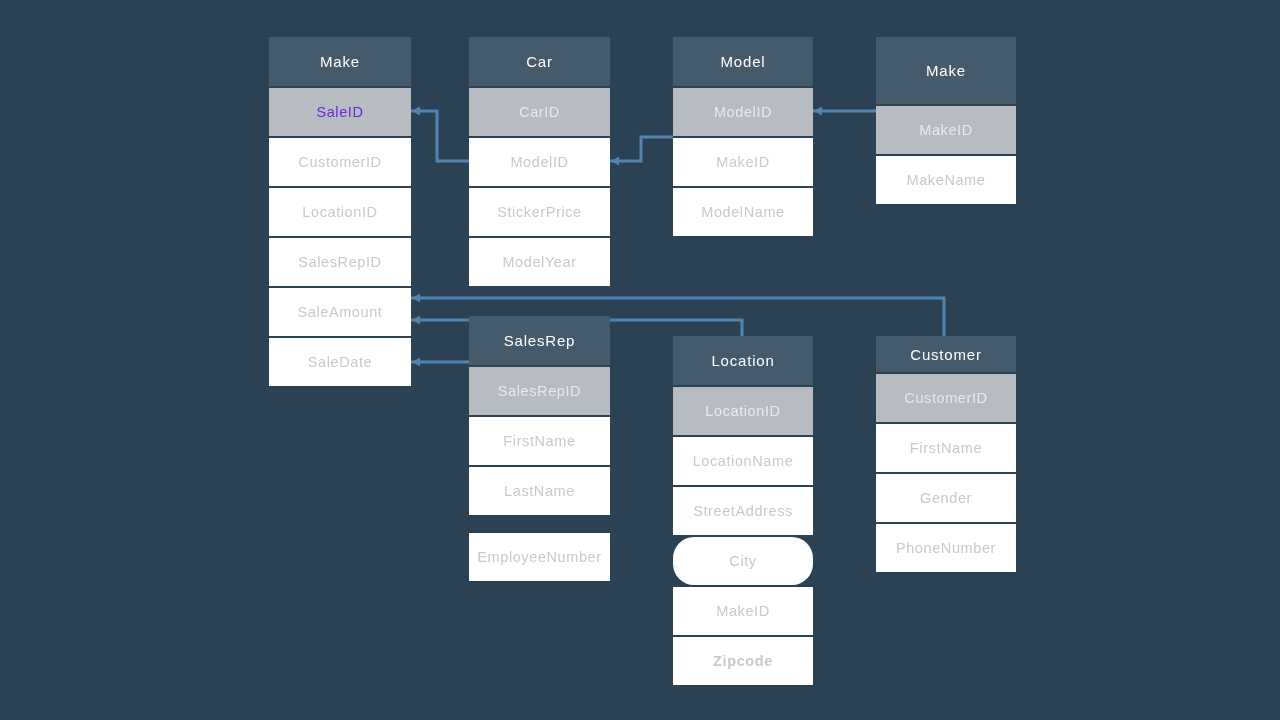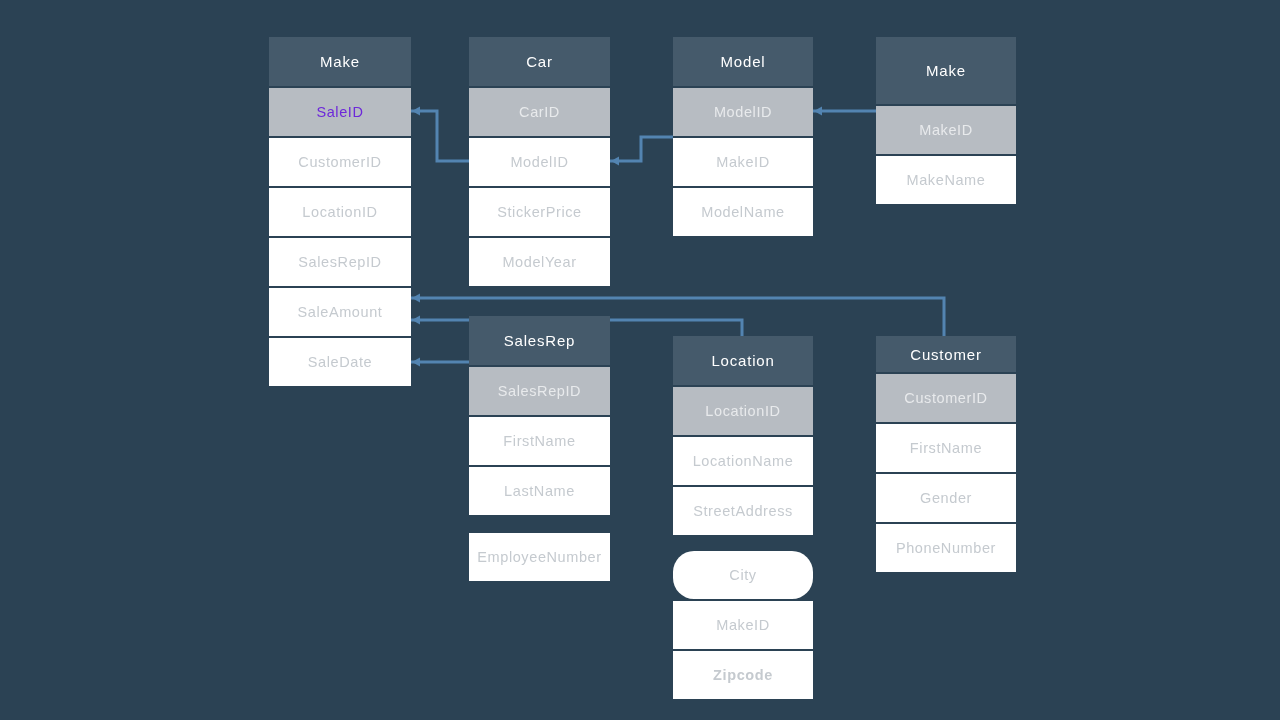--- a/index.html
+++ b/index.html
@@ -104,21 +104,21 @@
       <div class="row pk" style="height: 48px; margin-top: 2px; background: rgb(183, 188, 194); color: rgb(232, 234, 236);">SalesRepID</div>
       <div class="row" style="height: 48px; margin-top: 2px; background: rgb(255, 255, 255); color: rgb(197, 202, 207);">FirstName</div>
       <div class="row" style="height: 48px; margin-top: 2px; background: rgb(255, 255, 255); color: rgb(197, 202, 207);">LastName</div>
       <div class="row" style="height: 48px; margin-top: 18px; background: rgb(255, 255, 255); color: rgb(197, 202, 207);">EmployeeNumber</div>
     </div>
     <div class="db-table" style="left: 673px; top: 336px; width: 140px;">
       <div class="hdr" style="height: 49px; background: rgb(69, 90, 107); color: rgb(255, 255, 255);">Location</div>
       <div class="row pk" style="height: 48px; margin-top: 2px; background: rgb(183, 188, 194); color: rgb(232, 234, 236);">LocationID</div>
       <div class="row" style="height: 48px; margin-top: 2px; background: rgb(255, 255, 255); color: rgb(197, 202, 207);">LocationName</div>
       <div class="row" style="height: 48px; margin-top: 2px; background: rgb(255, 255, 255); color: rgb(197, 202, 207);">StreetAddress</div>
-      <div class="row" style="height: 48px; margin-top: 16px; background: rgb(255, 255, 255); color: rgb(197, 202, 207); border-radius: 21px;">City</div>
+      <div class="row" style="height: 48px; margin-top: 2px; background: rgb(255, 255, 255); color: rgb(197, 202, 207); border-radius: 21px;">City</div>
       <div class="row" style="height: 48px; margin-top: 2px; background: rgb(255, 255, 255); color: rgb(197, 202, 207);">MakeID</div>
       <div class="row" style="height: 48px; margin-top: 2px; background: rgb(255, 255, 255); color: rgb(197, 202, 207); font-weight: bold;">Zipcode</div>
     </div>
     <div class="db-table" style="left: 876px; top: 336px; width: 140px;">
       <div class="hdr" style="height: 36px; background: rgb(69, 90, 107); color: rgb(255, 255, 255); text-align: center;">Customer</div>
       <div class="row pk" style="height: 48px; margin-top: 2px; background: rgb(183, 188, 194); color: rgb(232, 234, 236);">CustomerID</div>
       <div class="row" style="height: 48px; margin-top: 2px; background: rgb(255, 255, 255); color: rgb(197, 202, 207);">FirstName</div>
       <div class="row" style="height: 48px; margin-top: 2px; background: rgb(255, 255, 255); color: rgb(197, 202, 207);">Gender</div>
       <div class="row" style="height: 48px; margin-top: 2px; background: rgb(255, 255, 255); color: rgb(197, 202, 207);">PhoneNumber</div>
     </div>

